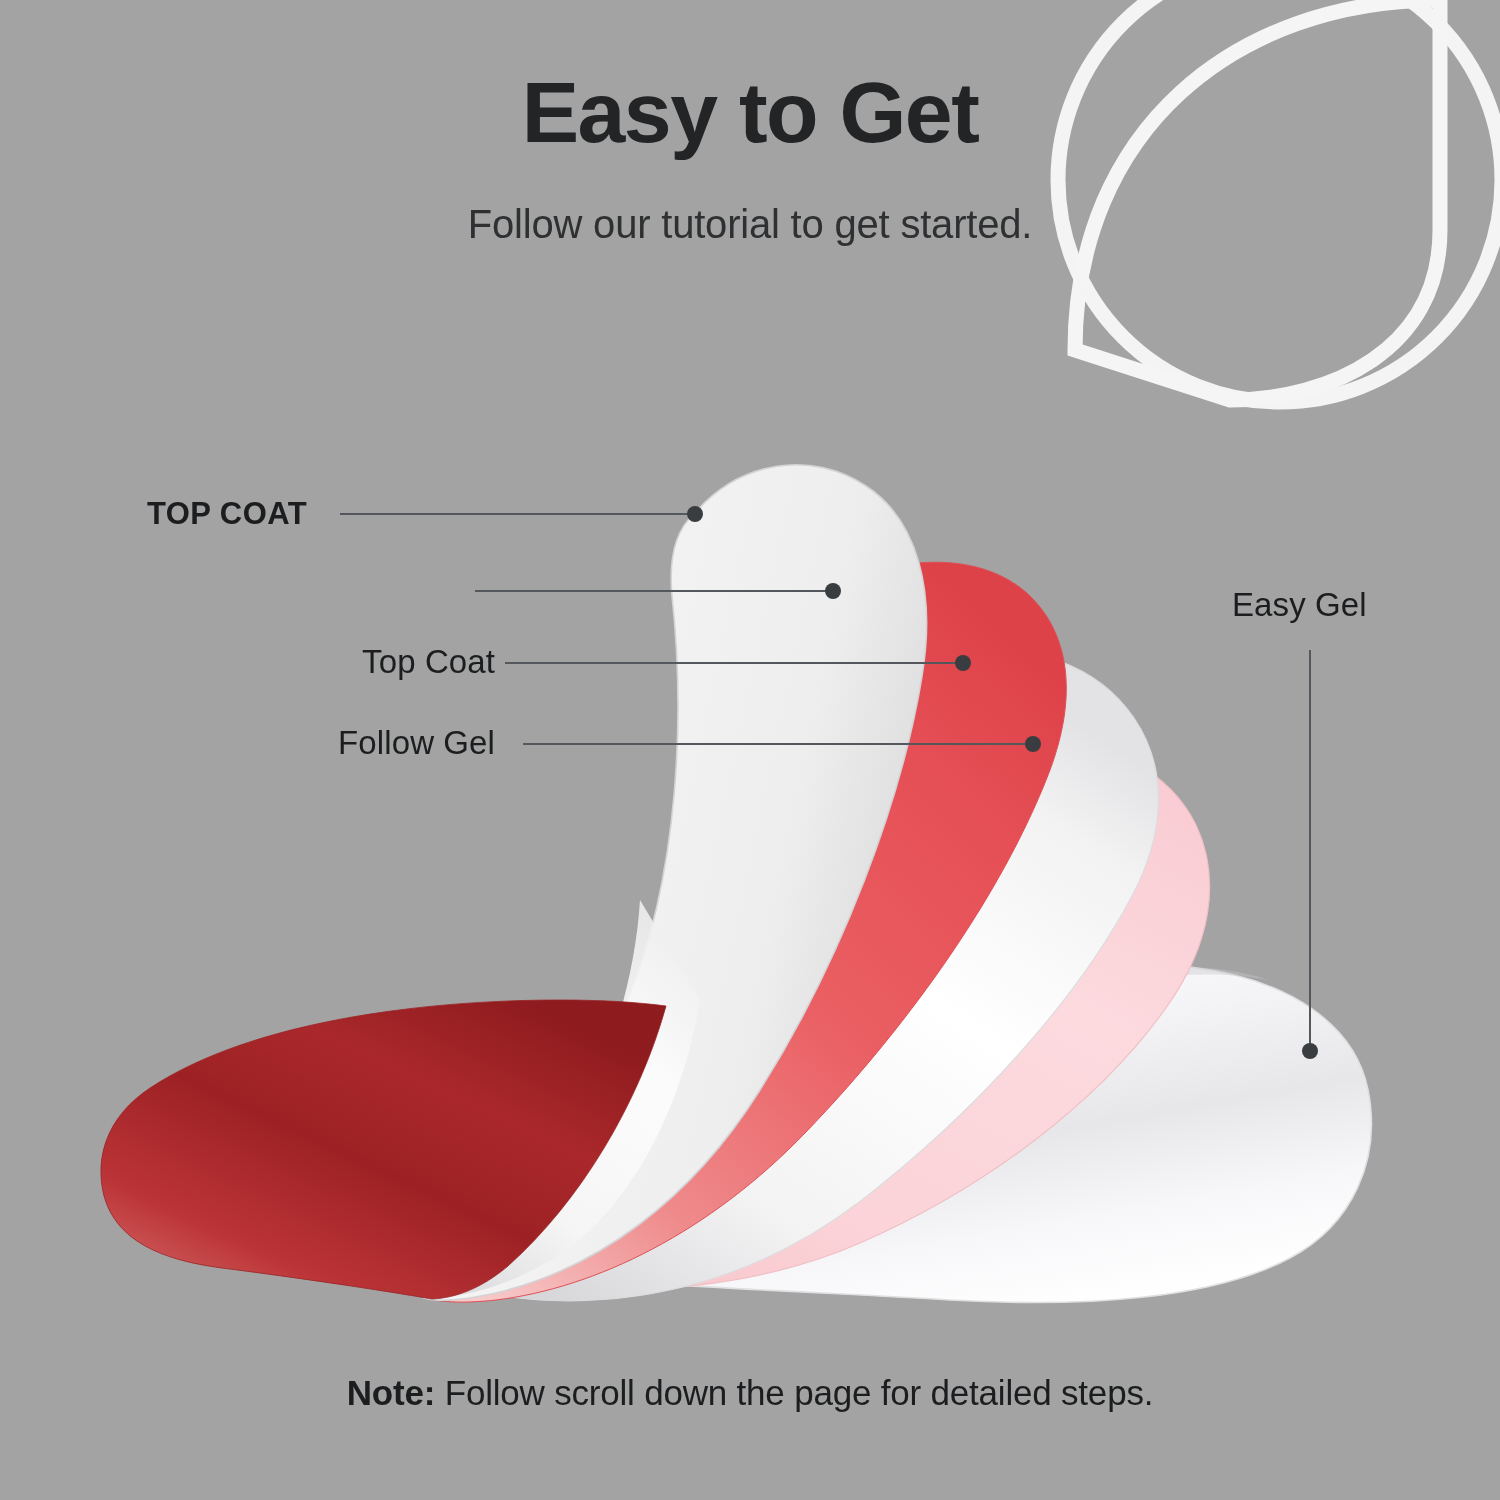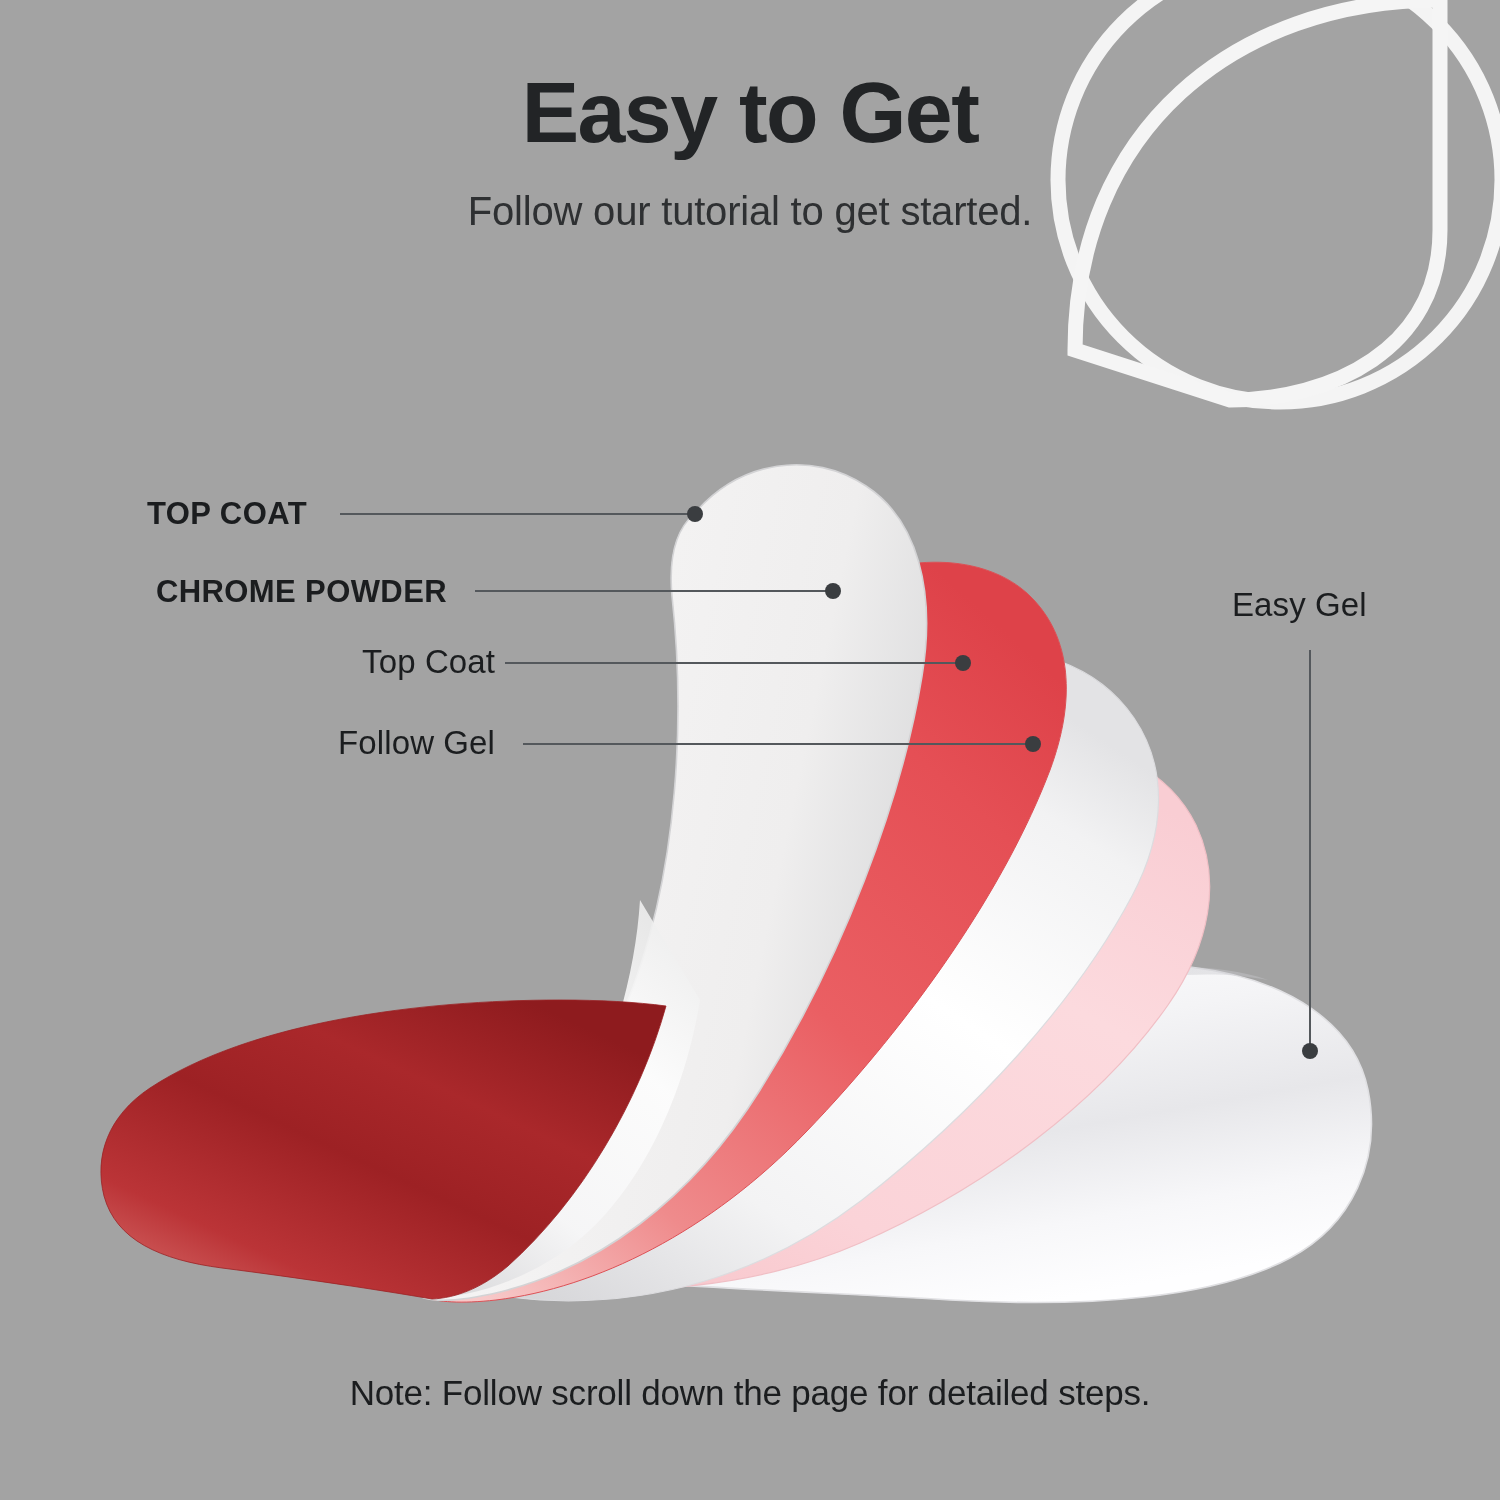--- a/index.html
+++ b/index.html
@@ -26,21 +26,21 @@
   }
   .title-line {
     font-size: 86px;
     font-weight: 700;
     color: #222426;
     letter-spacing: -1.5px;
     line-height: 1.17;
     white-space: nowrap;
   }
   #subtitle {
-    margin-top: 26px;
+    margin-top: 39px;
     font-size: 40px;
     font-weight: 400;
     color: #2e3032;
     letter-spacing: -0.2px;
     white-space: nowrap;
   }
 
   
   #watermark {
     position: absolute;
@@ -89,21 +89,21 @@
     position: absolute;
     left: 0;
     top: 1373px;
     width: 1500px;
     text-align: center;
     font-size: 35px;
     color: #1b1d1f;
     white-space: nowrap;
     letter-spacing: -0.2px;
   }
-  #footer .note-strong { font-weight: 400; }
+  #footer .note-strong { font-weight: 700; }
   #footer .note-body   { font-weight: 400; }
 </style>
 </head>
 <body>
 
 <div id="page">
 
   <svg id="watermark" viewBox="0 0 560 560" xmlns="http://www.w3.org/2000/svg">
     <circle cx="300" cy="250" r="222" fill="none" stroke="#f4f4f4" stroke-width="15"></circle>
     <path d="M95 420 C95 200 255 70 460 70 L460 300 C460 420 350 470 250 470 Z" fill="none" stroke="#f5f5f5" stroke-width="15"></path>
@@ -266,21 +266,20 @@
       <circle cx="695" cy="514" r="8"></circle>
       <circle cx="833" cy="591" r="8"></circle>
       <circle cx="963" cy="663" r="8"></circle>
       <circle cx="1033" cy="744" r="8"></circle>
       <circle cx="1310" cy="1051" r="8"></circle>
     </g>
   </svg>
 
   <div id="label-top-coat-bold" class="label bold">TOP COAT</div>
 
-  <div id="label-chrome-powder" class="label bold">CHROME POWDER</div>
 
   <div id="label-top-coat-plain" class="label regular">Top Coat</div>
 
   <div id="label-color-gel" class="label regular">Follow Gel</div>
 
   <div id="label-base-gel" class="label regular">Easy Gel</div>
 
   <div id="footer">
     <span class="note-strong">Note:</span><span class="note-body"> Follow scroll down the page for detailed steps.</span>
   </div>

